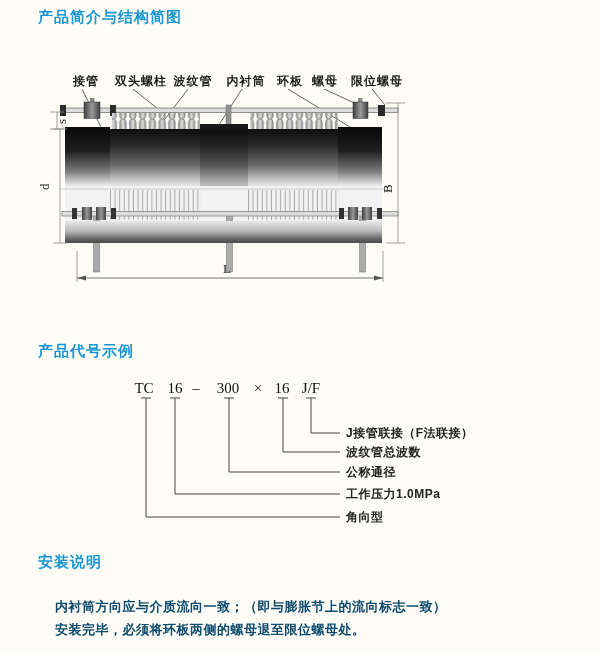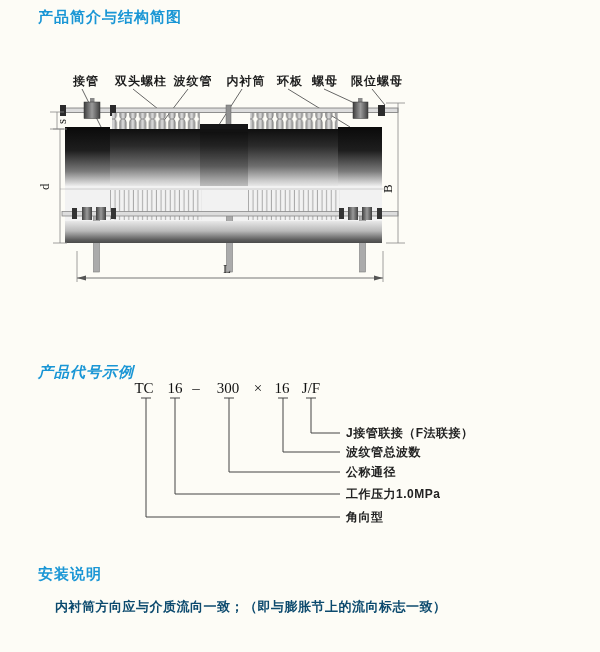--- a/index.html
+++ b/index.html
@@ -3,22 +3,22 @@
 <meta charset="utf-8">
 <style>
   :root{ --accent:#1a96d5; --ink:#2e2e2e; }
   html,body{margin:0;padding:0;}
   body{ width:600px; height:652px; background:#fdfcf6;
         font-family:"Liberation Sans", sans-serif; color:var(--ink); }
   .page{ position:relative; width:576px; height:652px; overflow:hidden; }
   .sec-title{ position:absolute; left:38px; font-size:15px; font-weight:bold;
               color:var(--accent); letter-spacing:1px; }
   #title-intro{ top:8px; }
-  #title-code{ top:363px;font-style:italic; }
-  #title-install{ top:565px; }
+  #title-code{ top:342px; }
+  #title-install{ top:553px; }
   .diagram-svg{ position:absolute; left:30px; top:65px; }
   .code-svg{ position:absolute; left:130px; top:376px; }
   .install-text{ position:absolute; left:55px; top:595px; width:500px;
                  font-size:13px; font-weight:bold; color:#0c4a6e; }
   .install-text .line{ line-height:23px; letter-spacing:0.5px; }
   svg text.part{ font-family:"Liberation Sans",sans-serif; font-size:12px;
                  font-weight:bold; fill:#1c1c1c; letter-spacing:1px;}
   svg text.dim{ font-family:"Liberation Serif",serif; font-size:13px; fill:#222; }
   svg text.code{ font-family:"Liberation Serif",serif; font-size:15px; fill:#111; }
   svg text.callout{ font-family:"Liberation Sans",sans-serif; font-size:12px;
@@ -196,15 +196,16 @@
       <text class="callout" x="216" y="100">公称通径</text>
       <text class="callout" x="216" y="122">工作压力1.0MPa</text>
       <text class="callout" x="216" y="145">角向型</text>
     </g>
   </svg>
 
   <div class="sec-title" id="title-install">安装说明</div>
 
   <div class="install-text">
     <div class="line">内衬筒方向应与介质流向一致；（即与膨胀节上的流向标志一致）</div>
+    <div class="line">安装完毕，必须将环板两侧的螺母退至限位螺母处。</div>
   </div>
 
 </div>
 
 </body></html>

